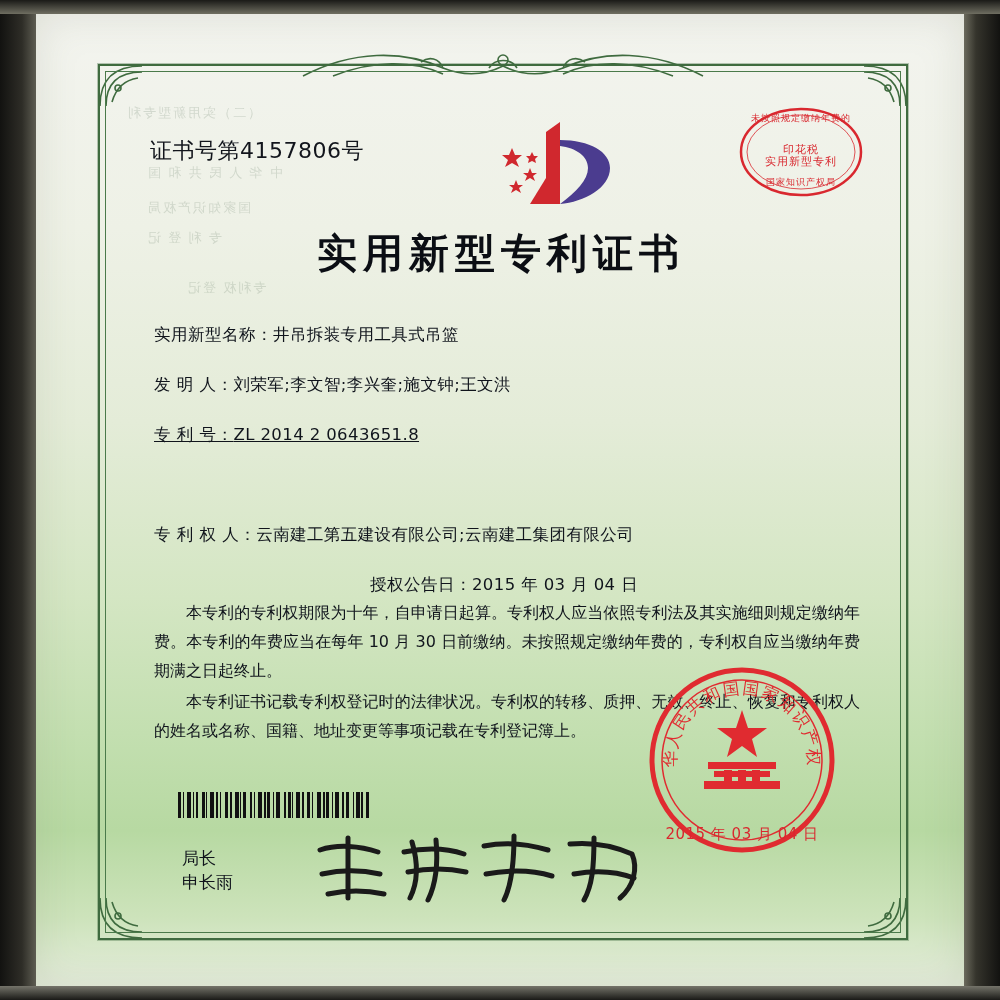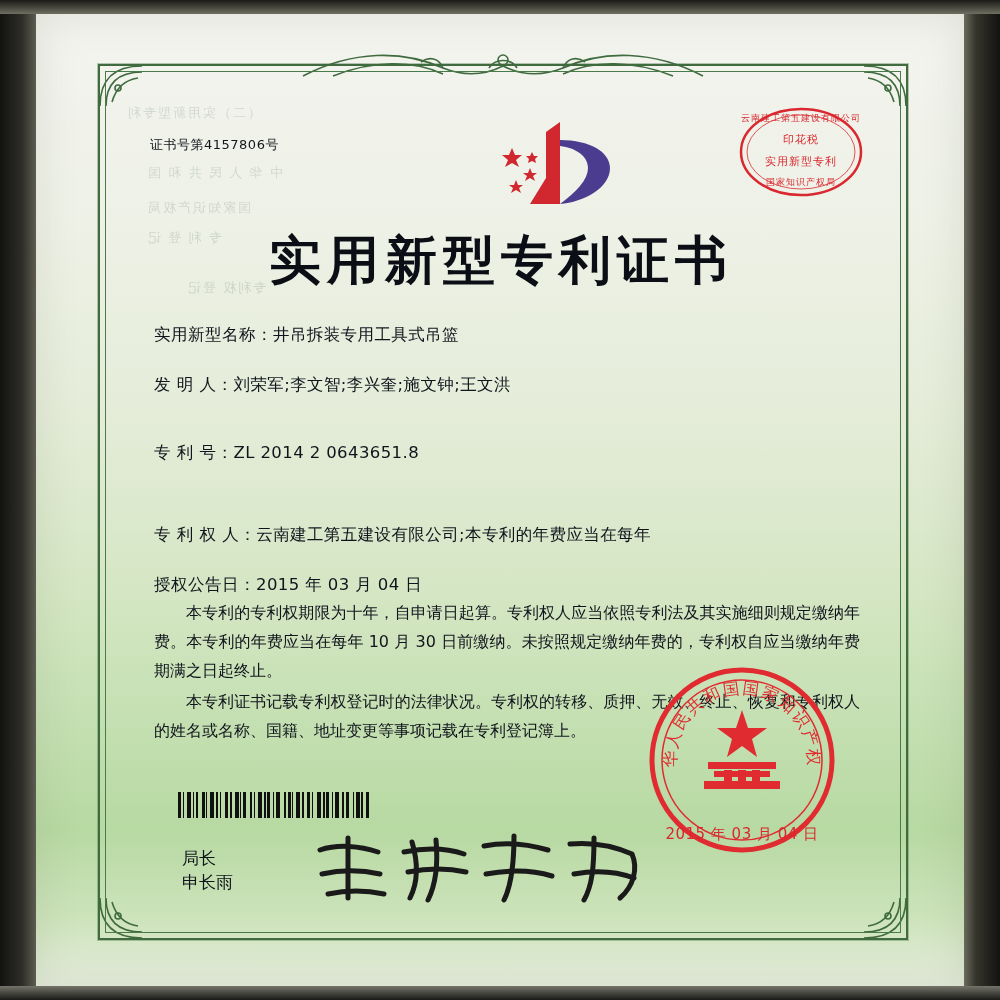--- a/index.html
+++ b/index.html
@@ -99,21 +99,21 @@
   
   #content {
     position: absolute;
     left: 92px; top: 72px;
     width: 746px; height: 828px;
   }
 
   .cert-number {
     position: absolute;
     left: 22px; top: 50px;
-    font-size: 13px;
+    font-size: 22px;
     color: #12151c;
     letter-spacing: 0.5px;
     font-family: "DejaVu Sans", "Liberation Sans", sans-serif;
   }
 
   
   #logo {
     position: absolute;
     left: 340px; top: 32px;
     width: 160px; height: 92px;
@@ -133,21 +133,21 @@
     font-size: 11px;
     font-family: "DejaVu Sans", "Liberation Sans", sans-serif;
     letter-spacing: 1px;
   }
 
   #doc-title {
     position: absolute;
     left: 0; top: 140px;
     width: 746px;
     text-align: center;
-    font-size: 52px;
+    font-size: 40px;
     font-weight: bold;
     letter-spacing: 6px;
     color: #0b0e14;
     font-family: "DejaVu Sans", "Liberation Sans", sans-serif;
   }
 
   .field-row {
     position: absolute;
     left: 26px;
     width: 700px;
@@ -310,41 +310,41 @@
             <polygon points="64,34 66,38 70,38 67,41 68,45 64,43 60,45 61,41 58,38 62,38"></polygon>
           </g>
         </g>
       </svg>
 
       <div id="tax-stamp">
         <svg viewBox="0 0 126 92" style="position:absolute;left:0;top:0;width:126px;height:92px;">
           <ellipse cx="63" cy="46" rx="60" ry="43" fill="none" stroke="#d9282f" stroke-width="2.5"></ellipse>
           <ellipse cx="63" cy="46" rx="54" ry="37" fill="none" stroke="#d9282f" stroke-width="0.8"></ellipse>
         </svg>
-        <div class="tx-line" style="top:6px; font-size:9px;">云南建工第五建设有限公司</div>
-        <div class="tx-line" style="top:26px;">印花税</div>
+        <div class="tx-line" style="top:6px; font-size:9px;">未按照规定缴纳年费的</div>
+        <div class="tx-line" style="top:36px;">印花税</div>
         <div class="tx-line" style="top:48px;">实用新型专利</div>
         <div class="tx-line" style="top:70px; font-size:9px;">国家知识产权局</div>
       </div>
 
       <div id="doc-title">实用新型专利证书</div>
 
       <div class="field-row" style="top:238px;">
         <span class="field-label">实用新型名称：</span><span class="field-value">井吊拆装专用工具式吊篮</span>
       </div>
       <div class="field-row" style="top:288px;">
         <span class="field-label">发 明 人：</span><span class="field-value">刘荣军;李文智;李兴奎;施文钟;王文洪</span>
       </div>
-      <div class="field-row" style="top:356px;">
+      <div class="field-row" style="top:338px;text-decoration:underline;">
         <span class="field-label">专 利 号：</span><span class="field-value">ZL 2014 2 0643651.8</span>
       </div>
       <div class="field-row" style="top:438px;">
-        <span class="field-label">专 利 权 人：</span><span class="field-value">云南建工第五建设有限公司;本专利的年费应当在每年</span>
-      </div>
-      <div class="field-row" style="top:488px;">
+        <span class="field-label">专 利 权 人：</span><span class="field-value">云南建工第五建设有限公司;云南建工集团有限公司</span>
+      </div>
+      <div class="field-row" style="top:488px;text-align:center;">
         <span class="field-label">授权公告日：</span><span class="field-value">2015 年 03 月 04 日</span>
       </div>
 
       <div id="body-text">
         <p>本专利的专利权期限为十年，自申请日起算。专利权人应当依照专利法及其实施细则规定缴纳年费。本专利的年费应当在每年 10 月 30 日前缴纳。未按照规定缴纳年费的，专利权自应当缴纳年费期满之日起终止。</p>
         <p>本专利证书记载专利权登记时的法律状况。专利权的转移、质押、无效、终止、恢复和专利权人的姓名或名称、国籍、地址变更等事项记载在专利登记簿上。</p>
       </div>
 
       <div id="barcode">
         <i style="width:3px"></i>

